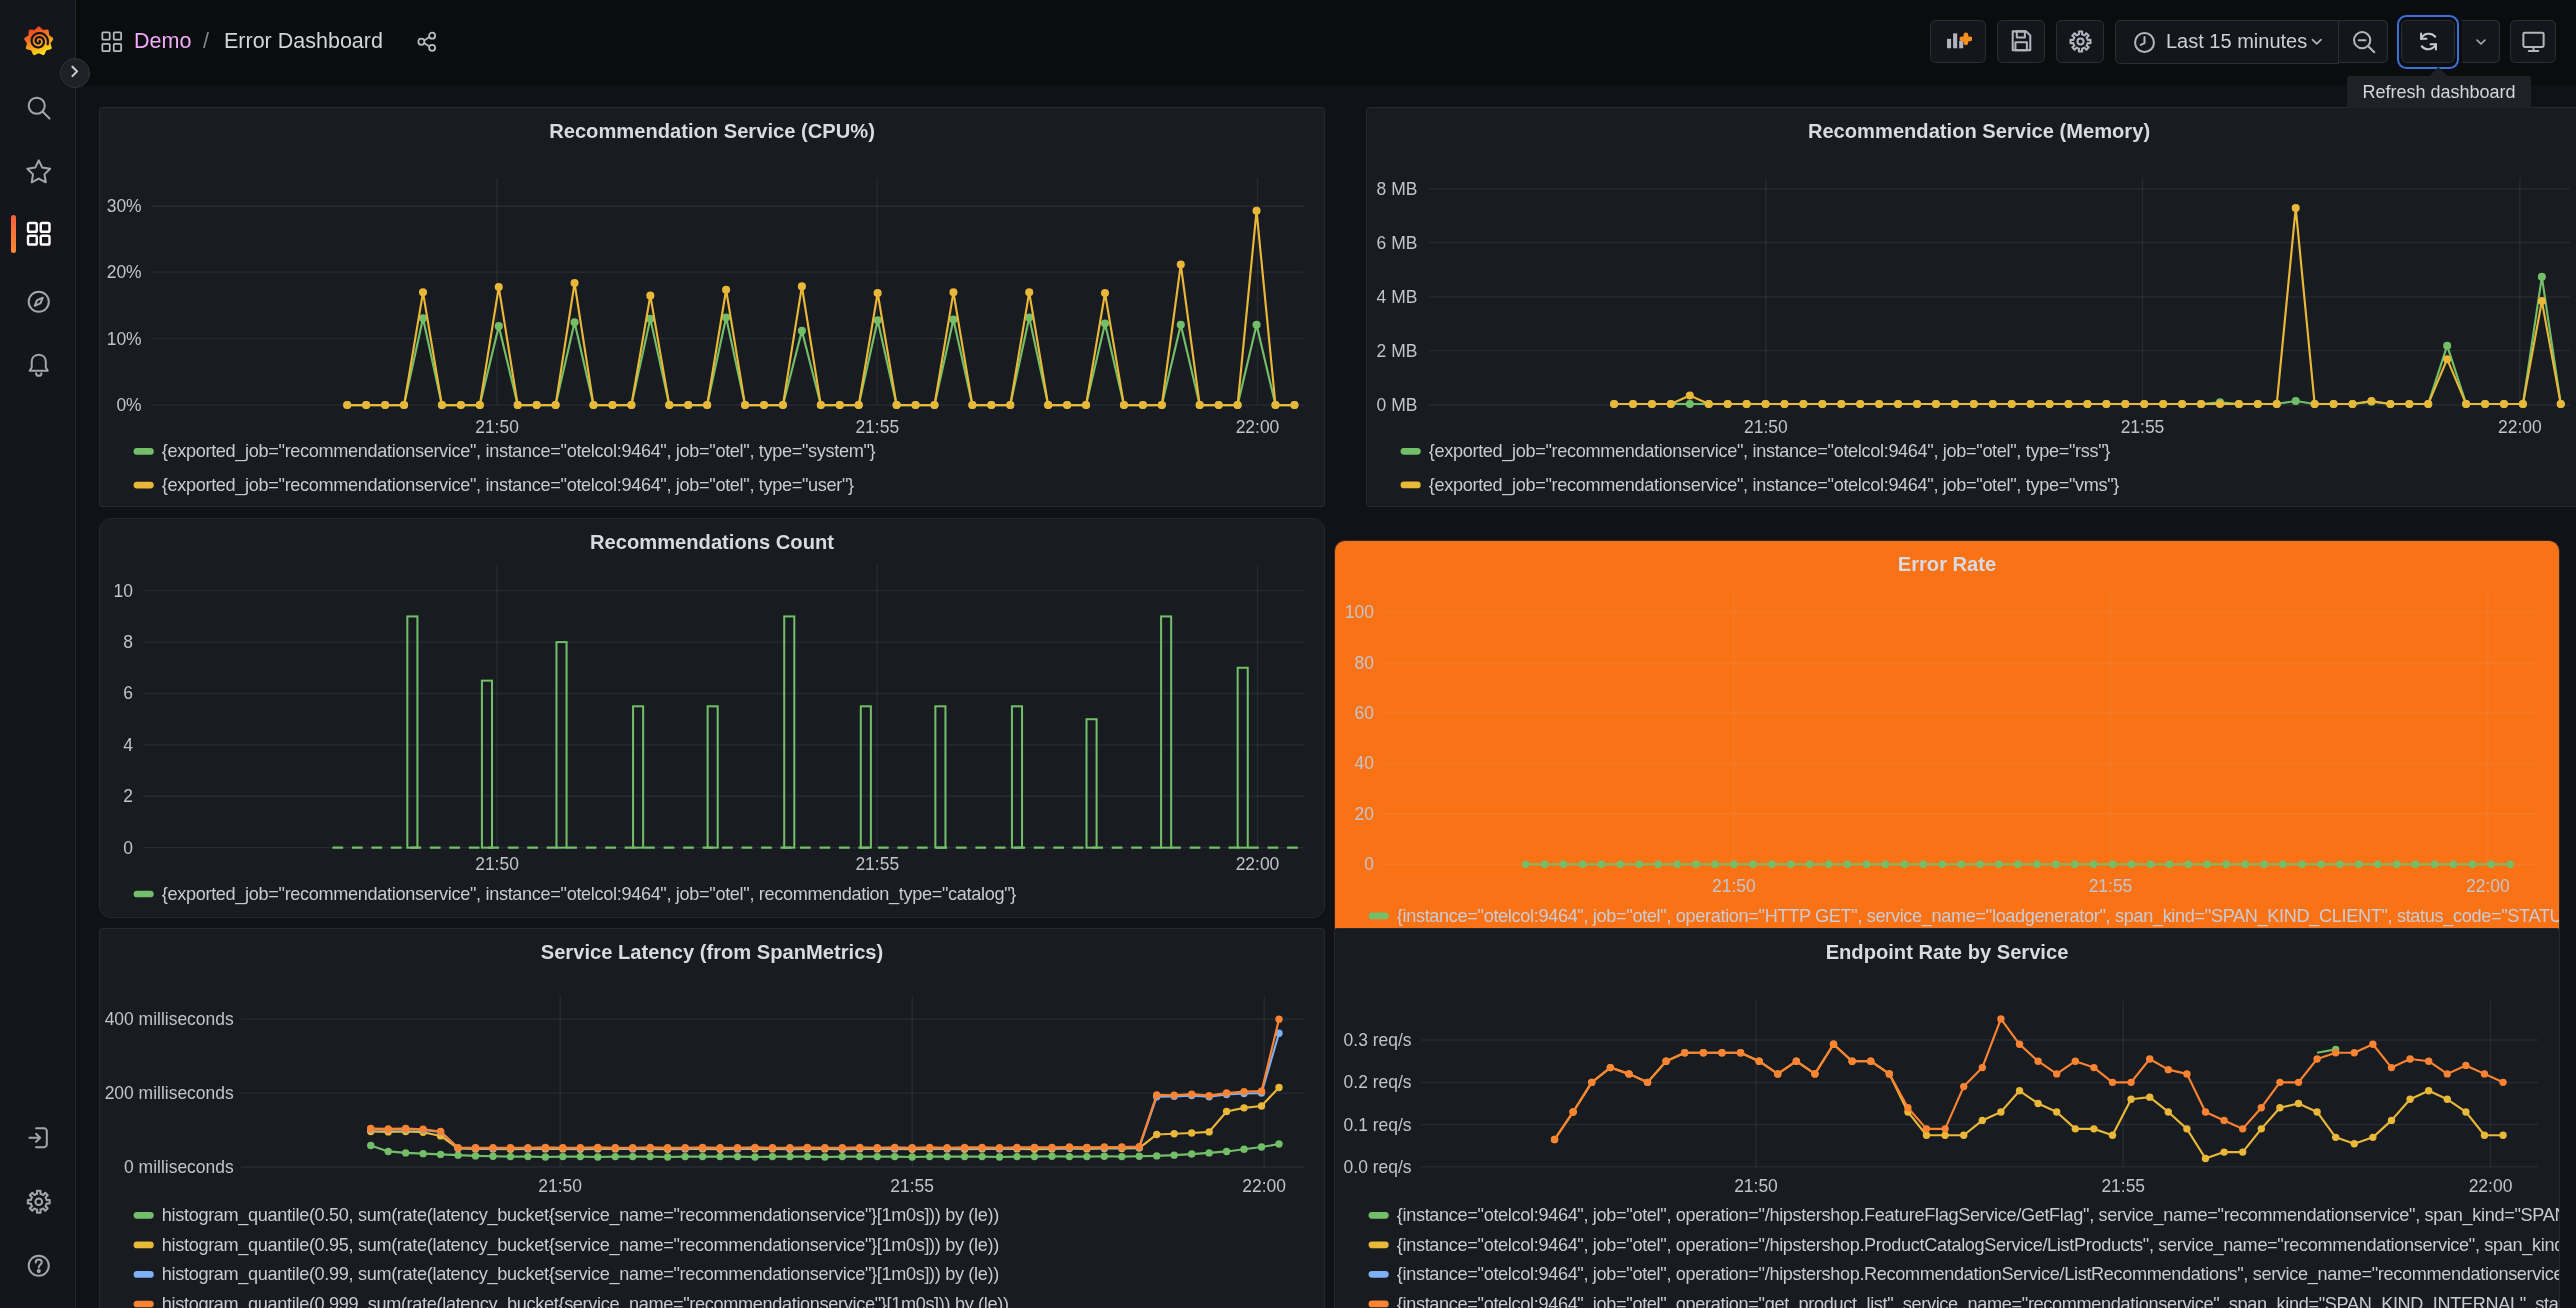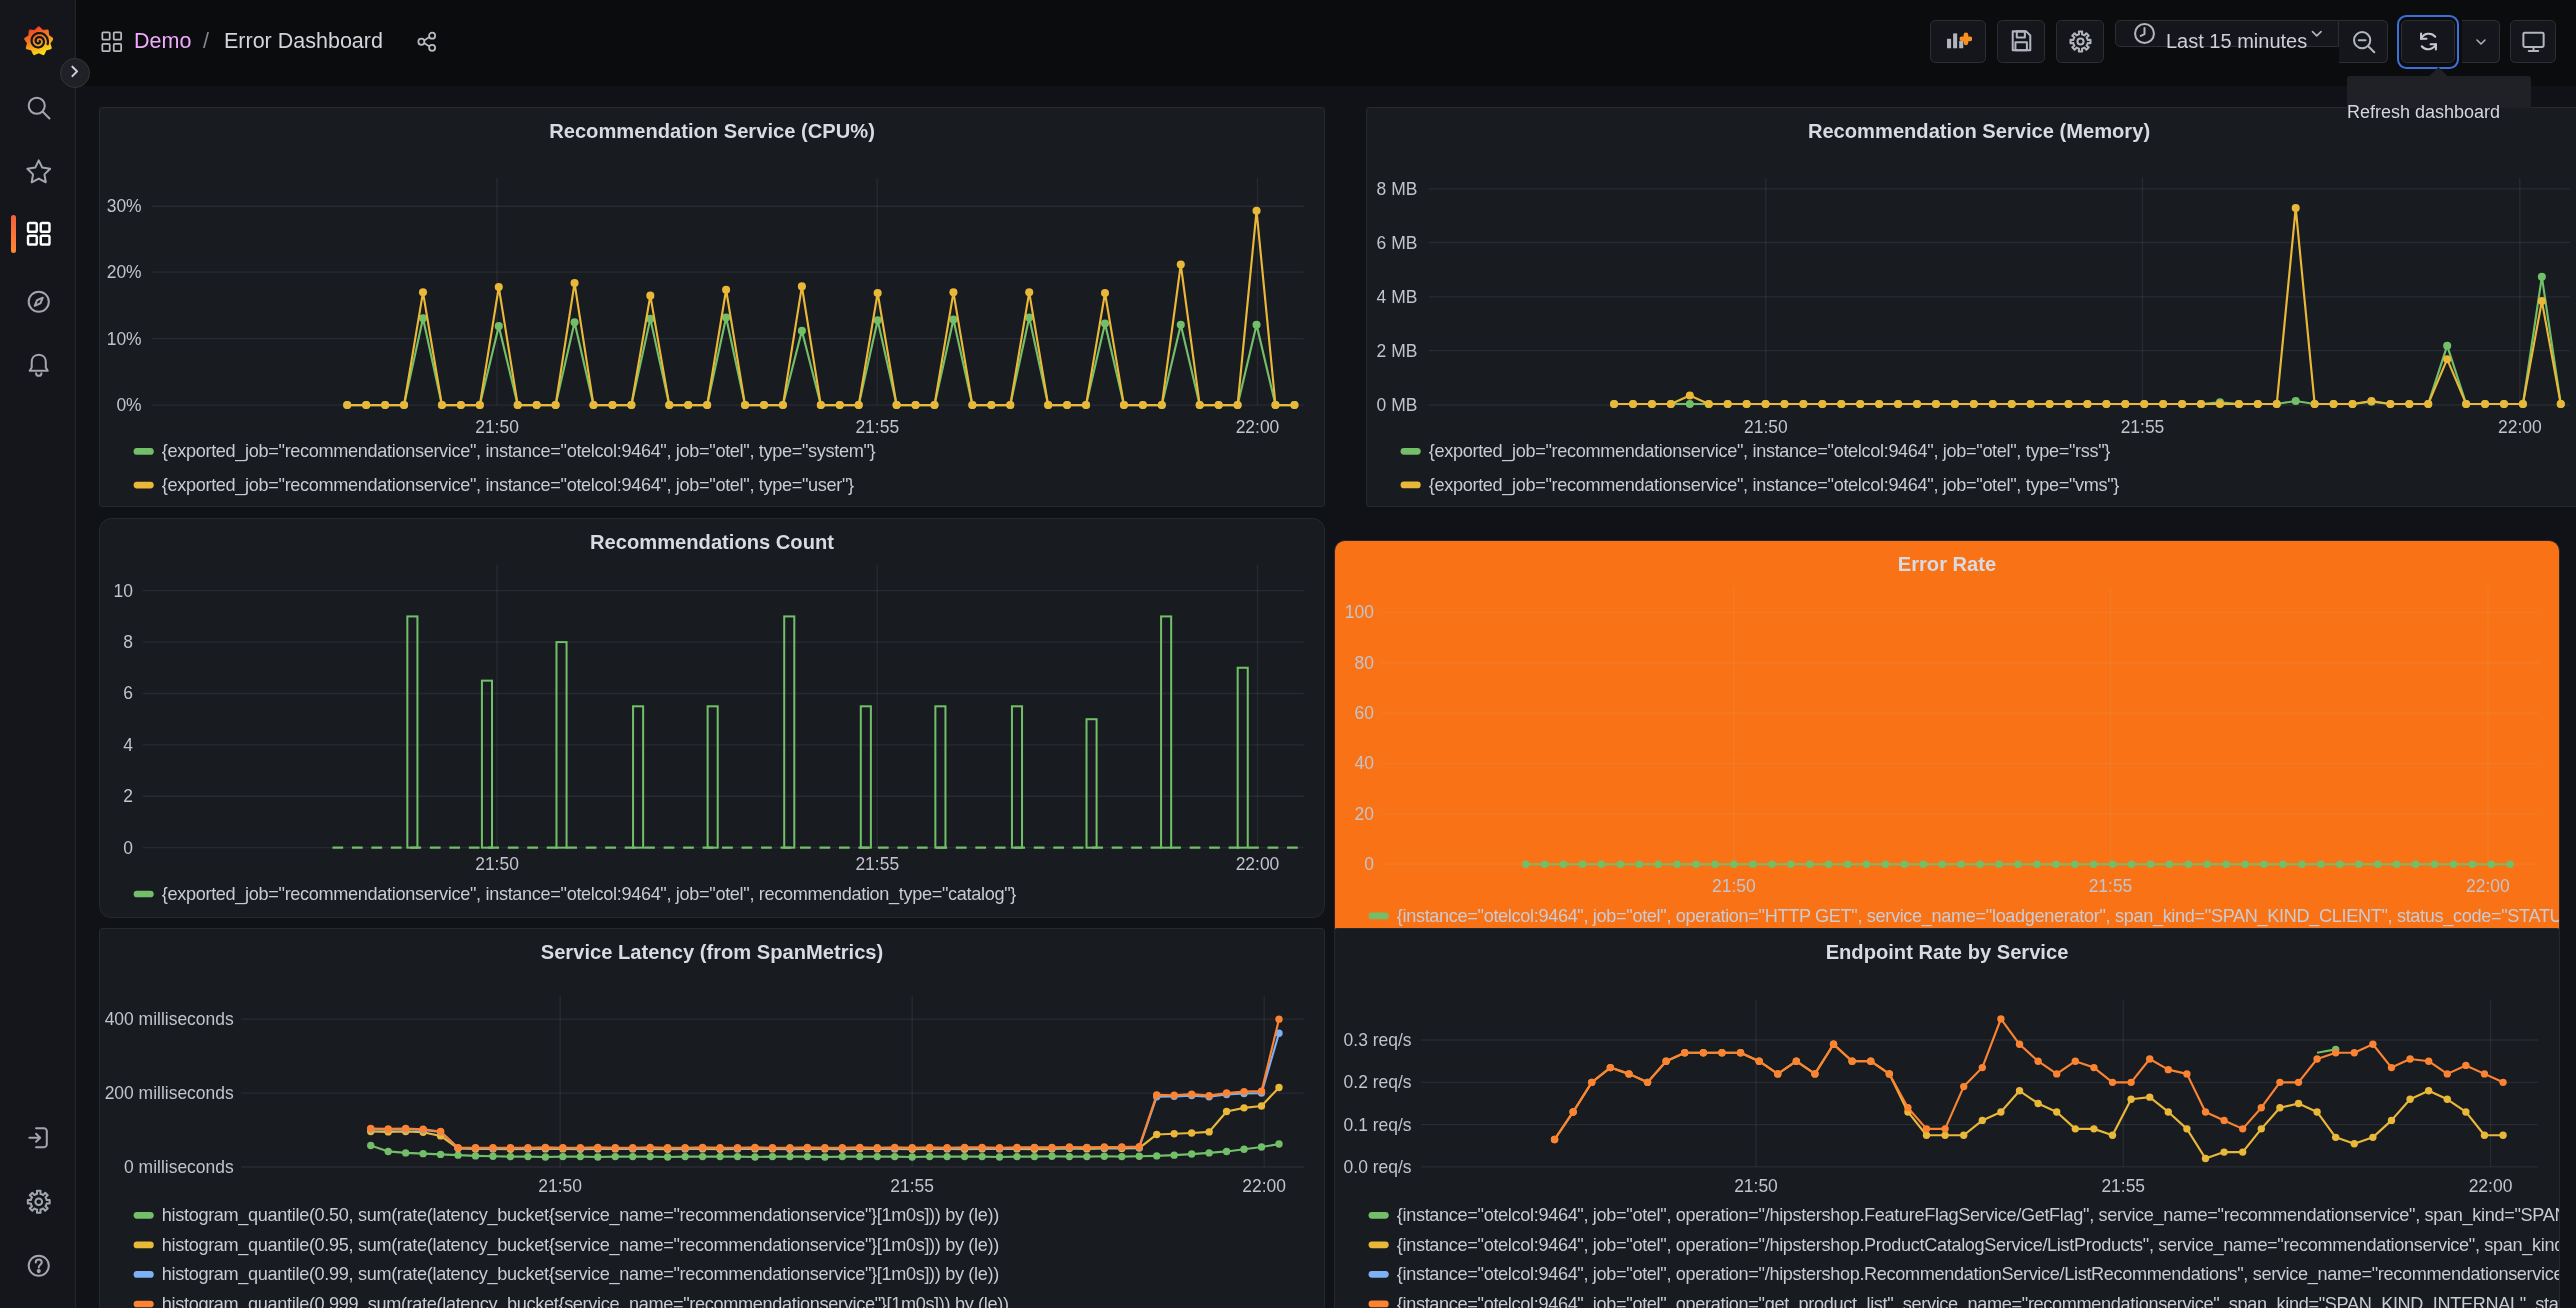--- a/index.html
+++ b/index.html
@@ -840,21 +840,21 @@
       <rect x="13" y="5" width="12" height="9"></rect>
       <rect x="11" y="21" width="17" height="12"></rect>
     </svg>
   </div>
 <div style="position:absolute;left:2056px;top:20px;width:48px;height:43px;background:#15161c;border:0.7px solid #2c2e34;border-left:0.7px solid #2c2e34;border-radius:5.4px 5.4px 5.4px 5.4px;box-sizing:border-box;">
     <svg style="position:absolute;left:50%;top:50%;margin-left:-13.4px;margin-top:-13.4px;" width="27" height="27" viewBox="0 0 40 40" fill="none" stroke="#b3b5be" stroke-width="3" stroke-linecap="round" stroke-linejoin="round">
       <path d="M16.1 9.9 L17.8 9.4 L17.5 5.2 L22.5 5.2 L22.2 9.4 L23.9 9.9 L24.3 10.1 L25.9 11.0 L28.7 7.8 L32.2 11.3 L29.0 14.1 L29.9 15.7 L30.1 16.1 L30.6 17.8 L34.8 17.5 L34.8 22.5 L30.6 22.2 L30.1 23.9 L29.9 24.3 L29.0 25.9 L32.2 28.7 L28.7 32.2 L25.9 29.0 L24.3 29.9 L23.9 30.1 L22.2 30.6 L22.5 34.8 L17.5 34.8 L17.8 30.6 L16.1 30.1 L15.7 29.9 L14.1 29.0 L11.3 32.2 L7.8 28.7 L11.0 25.9 L10.1 24.3 L9.9 23.9 L9.4 22.2 L5.2 22.5 L5.2 17.5 L9.4 17.8 L9.9 16.1 L10.1 15.7 L11.0 14.1 L7.8 11.3 L11.3 7.8 L14.1 11.0 L15.7 10.1 Z" stroke-linejoin="round"></path>
       <circle cx="20" cy="20" r="4.5"></circle>
     </svg>
   </div>
-<div style="position:absolute;left:2115px;top:20px;width:224px;height:27px;background:#15161c;border:0.7px solid #2c2e34;border-left:0.7px solid #2c2e34;border-radius:5.4px 0 0 5.4px;box-sizing:border-box;">
+<div style="position:absolute;left:2115px;top:20px;width:224px;height:44px;background:#15161c;border:0.7px solid #2c2e34;border-left:0.7px solid #2c2e34;border-radius:5.4px 0 0 5.4px;box-sizing:border-box;">
     <svg style="position:absolute;left:14.8px;top:50%;margin-left:0px;margin-top:-13.4px;" width="27" height="27" viewBox="0 0 40 40" fill="none" stroke="#b3b5be" stroke-width="3" stroke-linecap="round" stroke-linejoin="round">
       <circle cx="20" cy="20" r="14"></circle>
       <polyline points="20,12 20,21 14.5,23.5"></polyline>
     </svg>
     <div style="position:absolute;left:50px;top:9.4px;font-size:20px;font-weight:500;color:#ced0d8;">Last 15 minutes</div>
     <svg style="position:absolute;right:10.7px;top:50%;margin-top:-10.7px;" width="21.5" height="21.5" viewBox="0 0 40 40" fill="none" stroke="#b3b5be" stroke-width="3" stroke-linecap="round" stroke-linejoin="round">
       <polyline points="12,16 20,24 28,16"></polyline>
     </svg>
   </div>
 <div style="position:absolute;left:2339px;top:20px;width:49px;height:43px;background:#15161c;border:0.7px solid #2c2e34;border-left:none;border-radius:0 5.4px 5.4px 0;box-sizing:border-box;">
@@ -880,13 +880,13 @@
   </div>
 <div style="position:absolute;left:2510px;top:20px;width:46px;height:43px;background:#15161c;border:0.7px solid #2c2e34;border-left:0.7px solid #2c2e34;border-radius:5.4px 5.4px 5.4px 5.4px;box-sizing:border-box;">
     <svg style="position:absolute;left:50%;top:50%;margin-left:-13.4px;margin-top:-13.4px;" width="27" height="27" viewBox="0 0 40 40" fill="none" stroke="#b3b5be" stroke-width="3" stroke-linecap="round" stroke-linejoin="round">
       <rect x="5" y="7" width="30" height="21" rx="2"></rect>
       <line x1="20" y1="28" x2="20" y2="33"></line>
       <line x1="13" y1="34" x2="27" y2="34"></line>
     </svg>
   </div>
 <div style="position:absolute;left:2347px;top:76px;width:184px;height:32px;background:#202127;border-radius:2.7px;"></div>
 <div style="position:absolute;left:2431px;top:70px;width:14.8px;height:14.8px;background:#202127;transform:rotate(45deg);"></div>
-<div style="position:absolute;left:2347px;top:76px;width:184px;height:32px;line-height:32px;text-align:left;font-size:18px;color:#d5d6de;margin-top:20px;">Refresh dashboard</div>
+<div style="position:absolute;left:2347px;top:76px;width:184px;height:32px;line-height:32px;text-align:center;font-size:18px;color:#d5d6de;">Refresh dashboard</div>
 
 </body></html>

